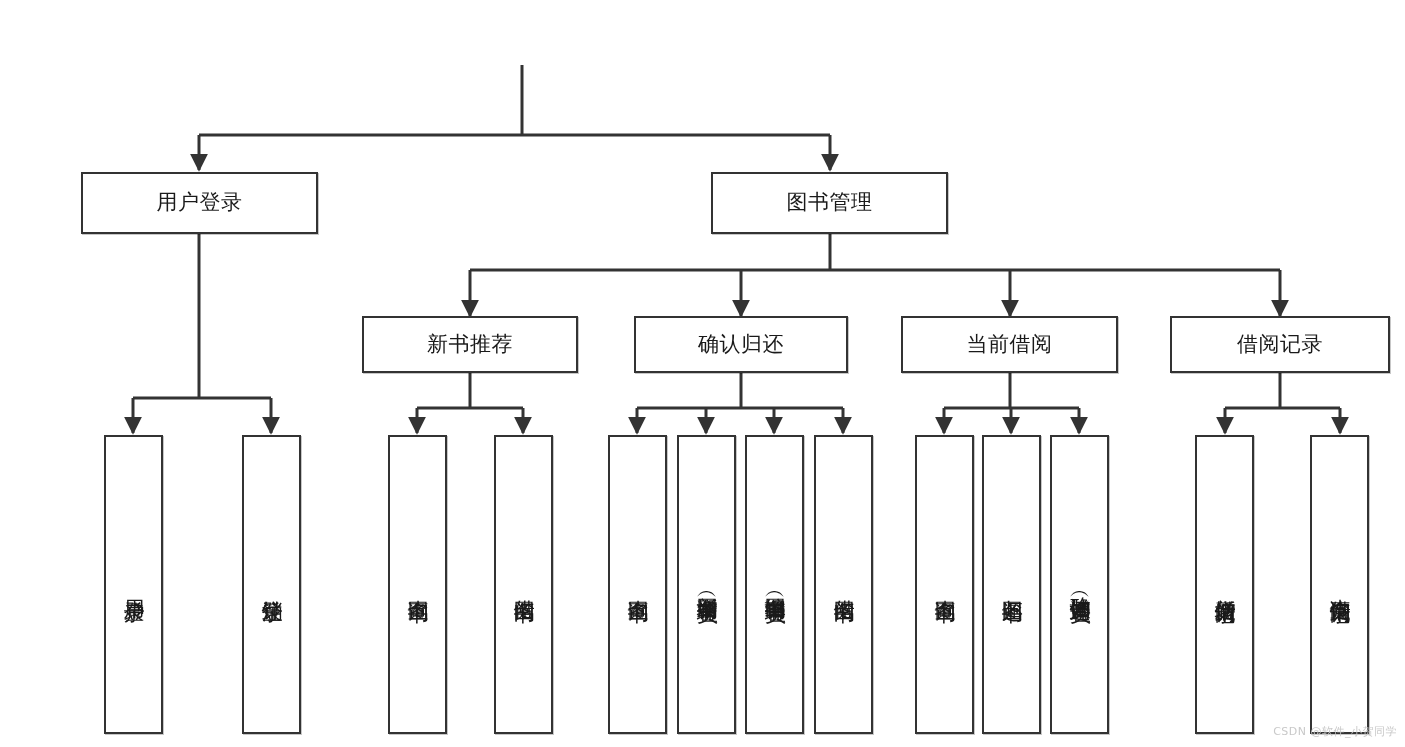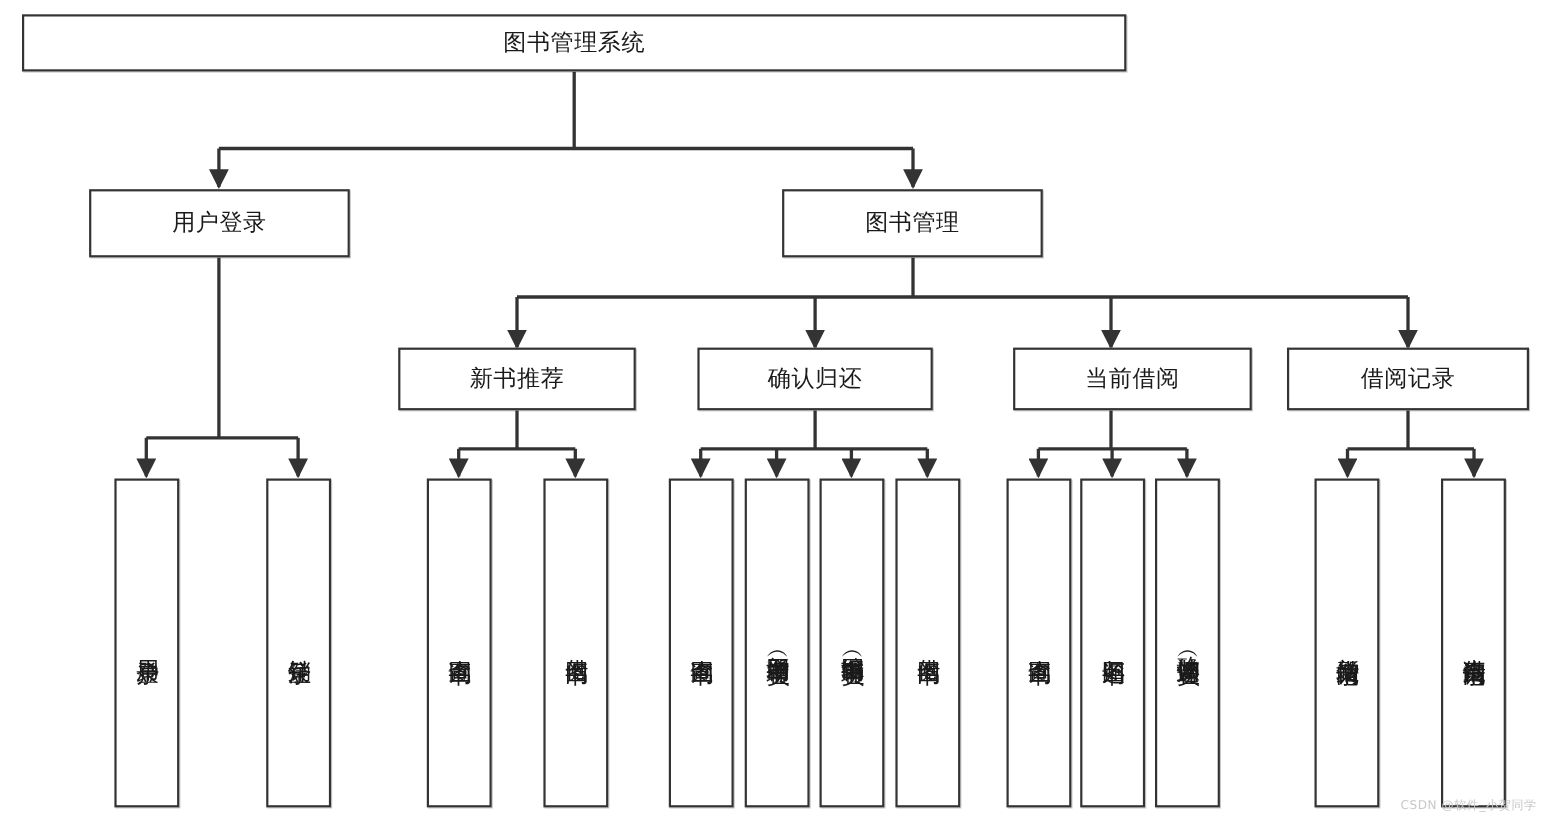--- a/index.html
+++ b/index.html
@@ -117,41 +117,38 @@
       <path d="M 1011 408 L 1011 433" marker-end="url(#arrow)"></path>
       <path d="M 1079 408 L 1079 433" marker-end="url(#arrow)"></path>
 
       <path d="M 1280 373 L 1280 408"></path>
       <path d="M 1225 408 L 1340 408"></path>
       <path d="M 1225 408 L 1225 433" marker-end="url(#arrow)"></path>
       <path d="M 1340 408 L 1340 433" marker-end="url(#arrow)"></path>
     </g>
   </svg>
 
-  <div class="node node-h" style="left:20px; top:13px; width:1004px; height:52px;">
-    <span>图书管理系统</span>
-  </div>
 
   <div class="node node-h" style="left:81px; top:172px; width:237px; height:62px;">
     <span>用户登录</span>
   </div>
 
   <div class="node node-h" style="left:711px; top:172px; width:237px; height:62px;">
     <span>图书管理</span>
   </div>
 
   <div class="node node-h" style="left:362px; top:316px; width:216px; height:57px;">
     <span>新书推荐</span>
   </div>
 
   <div class="node node-h" style="left:634px; top:316px; width:214px; height:57px;">
     <span>确认归还</span>
   </div>
 
-  <div class="node node-h" style="left:901px; top:316px; width:217px; height:57px;margin-left:20px;">
+  <div class="node node-h" style="left:901px; top:316px; width:217px; height:57px;">
     <span>当前借阅</span>
   </div>
 
   <div class="node node-h" style="left:1170px; top:316px; width:220px; height:57px;">
     <span>借阅记录</span>
   </div>
 
   <div class="node node-v" style="left:104px; top:435px; width:59px; height:299px;">
     <span class="vtext">用户登录</span>
   </div>

